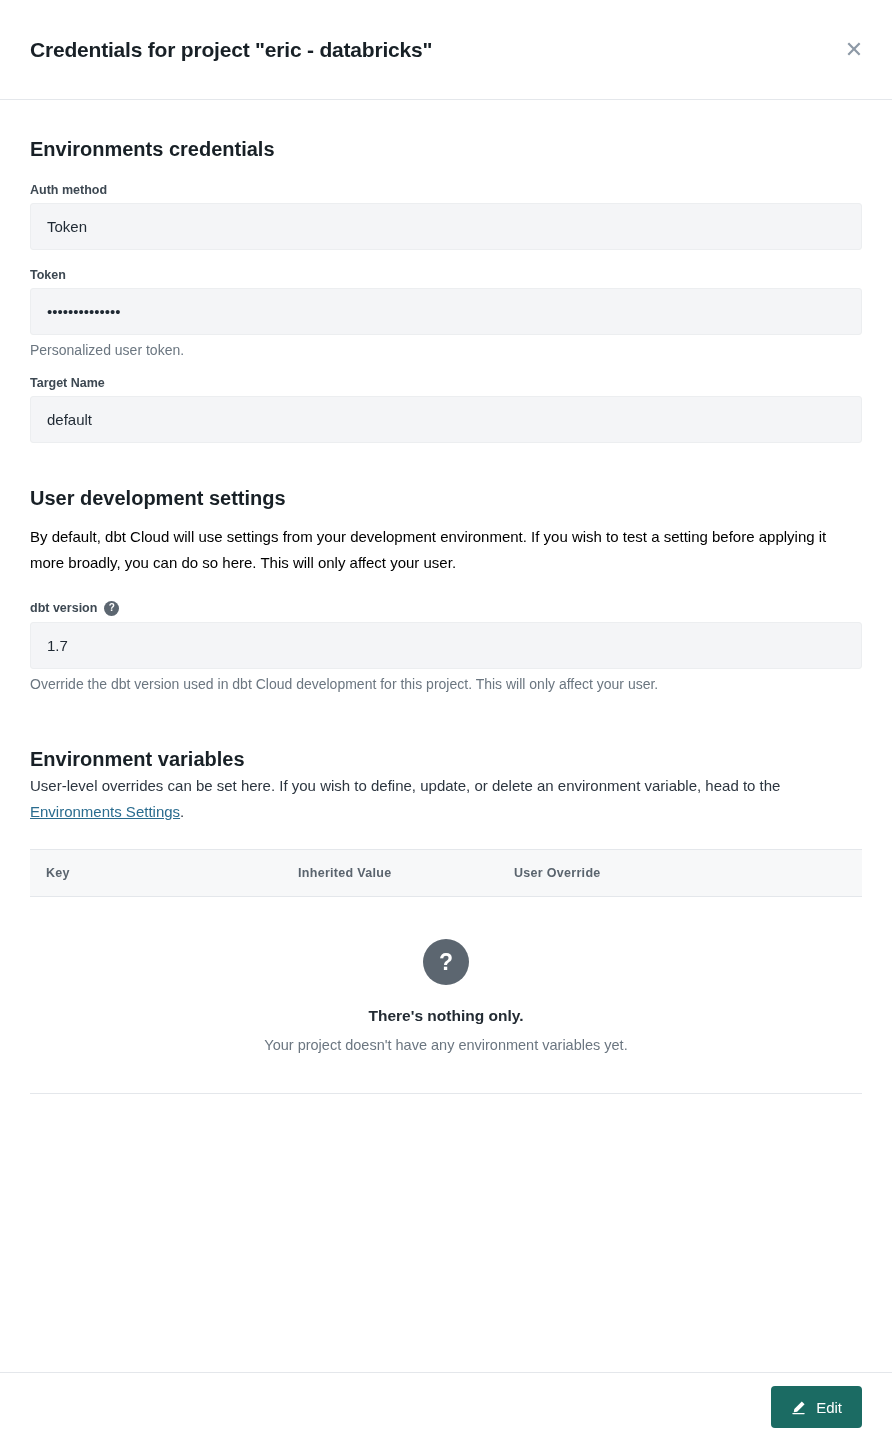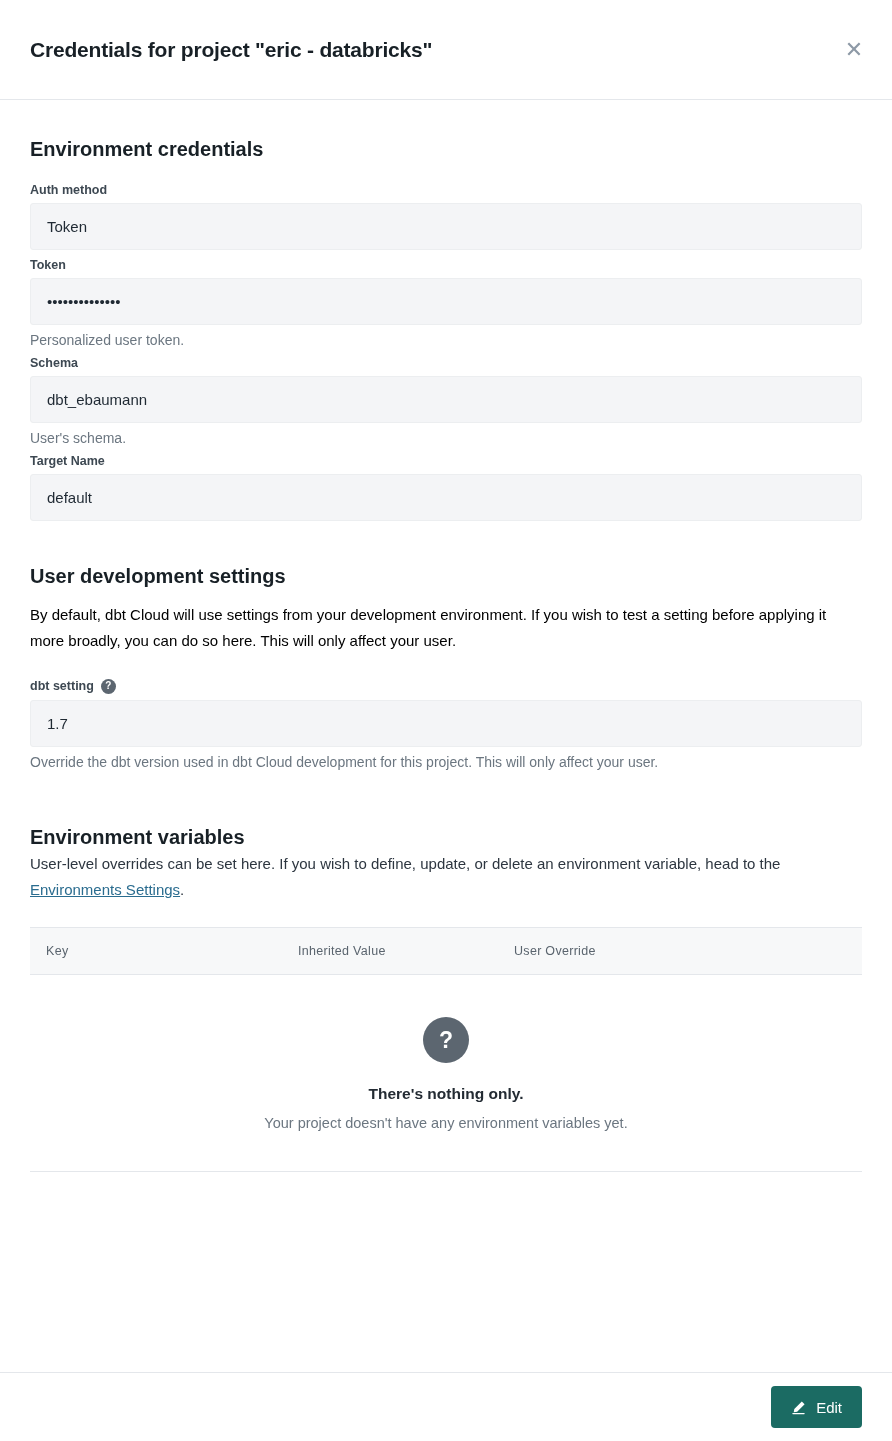--- a/index.html
+++ b/index.html
@@ -85,21 +85,21 @@
     padding: 0 16px;
     font-size: 15px;
     color: #1f2933;
     width: 100%;
   }
   .help-text {
     font-size: 14px;
     color: #6b7680;
     margin-top: 7px;
   }
-  .field-group { margin-bottom: 8px; }
+  .field-group { margin-bottom: 18px; }
 
   .description {
     font-size: 15px;
     color: #000000;
     line-height: 1.75;
     margin: -8px 0 24px 0;
     max-width: 810px;
   }
   .description.dark {
     color: #2d3640;
@@ -129,21 +129,21 @@
     border-top: 1px solid #e4e7eb;
     border-bottom: 1px solid #e4e7eb;
     background: #f7f8f9;
     display: flex;
     height: 48px;
     align-items: center;
     margin-top: 16px;
   }
   .env-col {
     font-size: 12.5px;
-    font-weight: normal;
+    font-weight: bold;
     color: #5a646e;
     letter-spacing: 0.3px;
   }
   .env-col.c1 { width: 268px; padding-left: 16px; }
   .env-col.c2 { width: 216px; }
   .env-col.c3 { flex: 1; }
 
   .empty-state {
     text-align: center;
     padding: 42px 0 40px 0;
@@ -208,50 +208,45 @@
 
 <div class="page">
 
   <div class="modal-header">
     <div class="modal-title">Credentials for project "eric - databricks"</div>
     <button class="close-btn">✕</button>
   </div>
 
   <div class="modal-body">
 
-    <div class="section-title">Environment credentials</div>
+    <div class="section-title">Environments credentials</div>
 
     <div class="field-group">
       <div class="field-label">Auth method</div>
       <div class="input-box">Token</div>
     </div>
 
     <div class="field-group">
       <div class="field-label">Token</div>
       <div class="input-box">••••••••••••••</div>
       <div class="help-text">Personalized user token.</div>
     </div>
 
-    <div class="field-group">
-      <div class="field-label">Schema</div>
-      <div class="input-box">dbt_ebaumann</div>
-      <div class="help-text">User's schema.</div>
-    </div>
 
     <div class="field-group">
       <div class="field-label">Target Name</div>
       <div class="input-box">default</div>
     </div>
 
     <div class="section-title spaced">User development settings</div>
     <div class="description">By default, dbt Cloud will use settings from your development environment. If you wish to test a setting before applying it more broadly, you can do so here. This will only affect your user.</div>
 
     <div class="field-group">
       <div class="field-label">
-        <span>dbt setting</span>
+        <span>dbt version</span>
         <span class="help-circle">?</span>
       </div>
       <div class="input-box">1.7</div>
       <div class="help-text">Override the dbt version used in dbt Cloud development for this project. This will only affect your user.</div>
     </div>
 
     <div class="section-title spaced" style="margin-top:56px;margin-bottom:10px;">Environment variables</div>
     <div class="description dark">
       <span>User-level overrides can be set here. If you wish to define, update, or delete an environment variable, head to the </span><a href="#">Environments Settings</a><span>.</span>
     </div>

